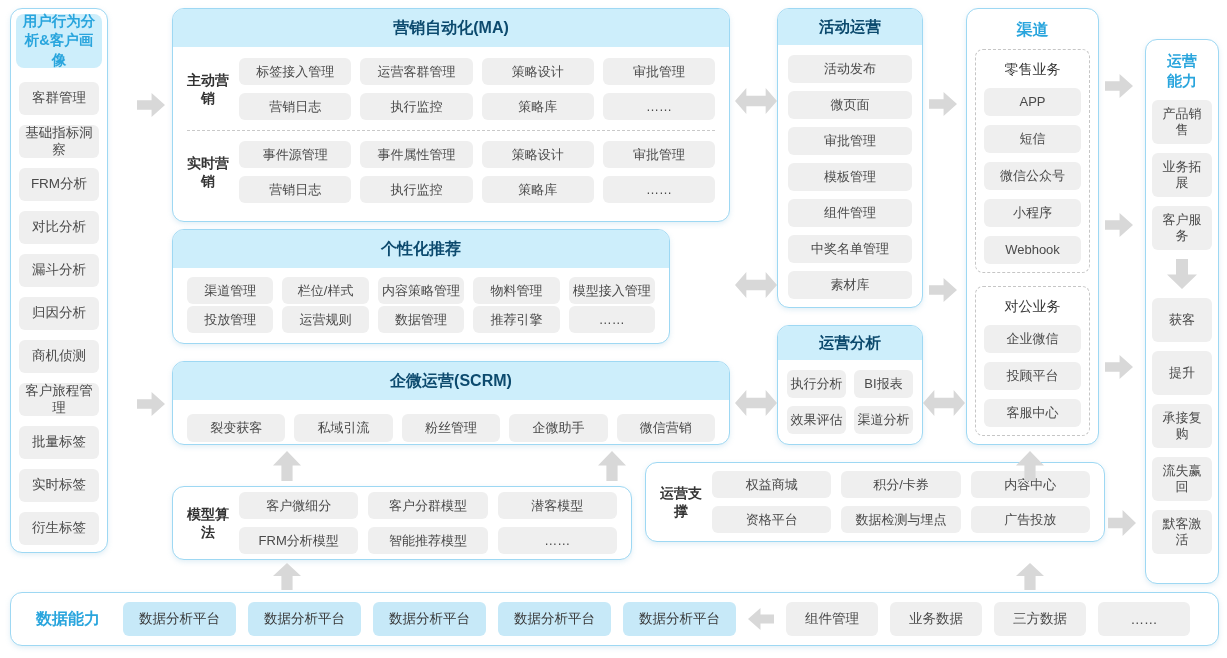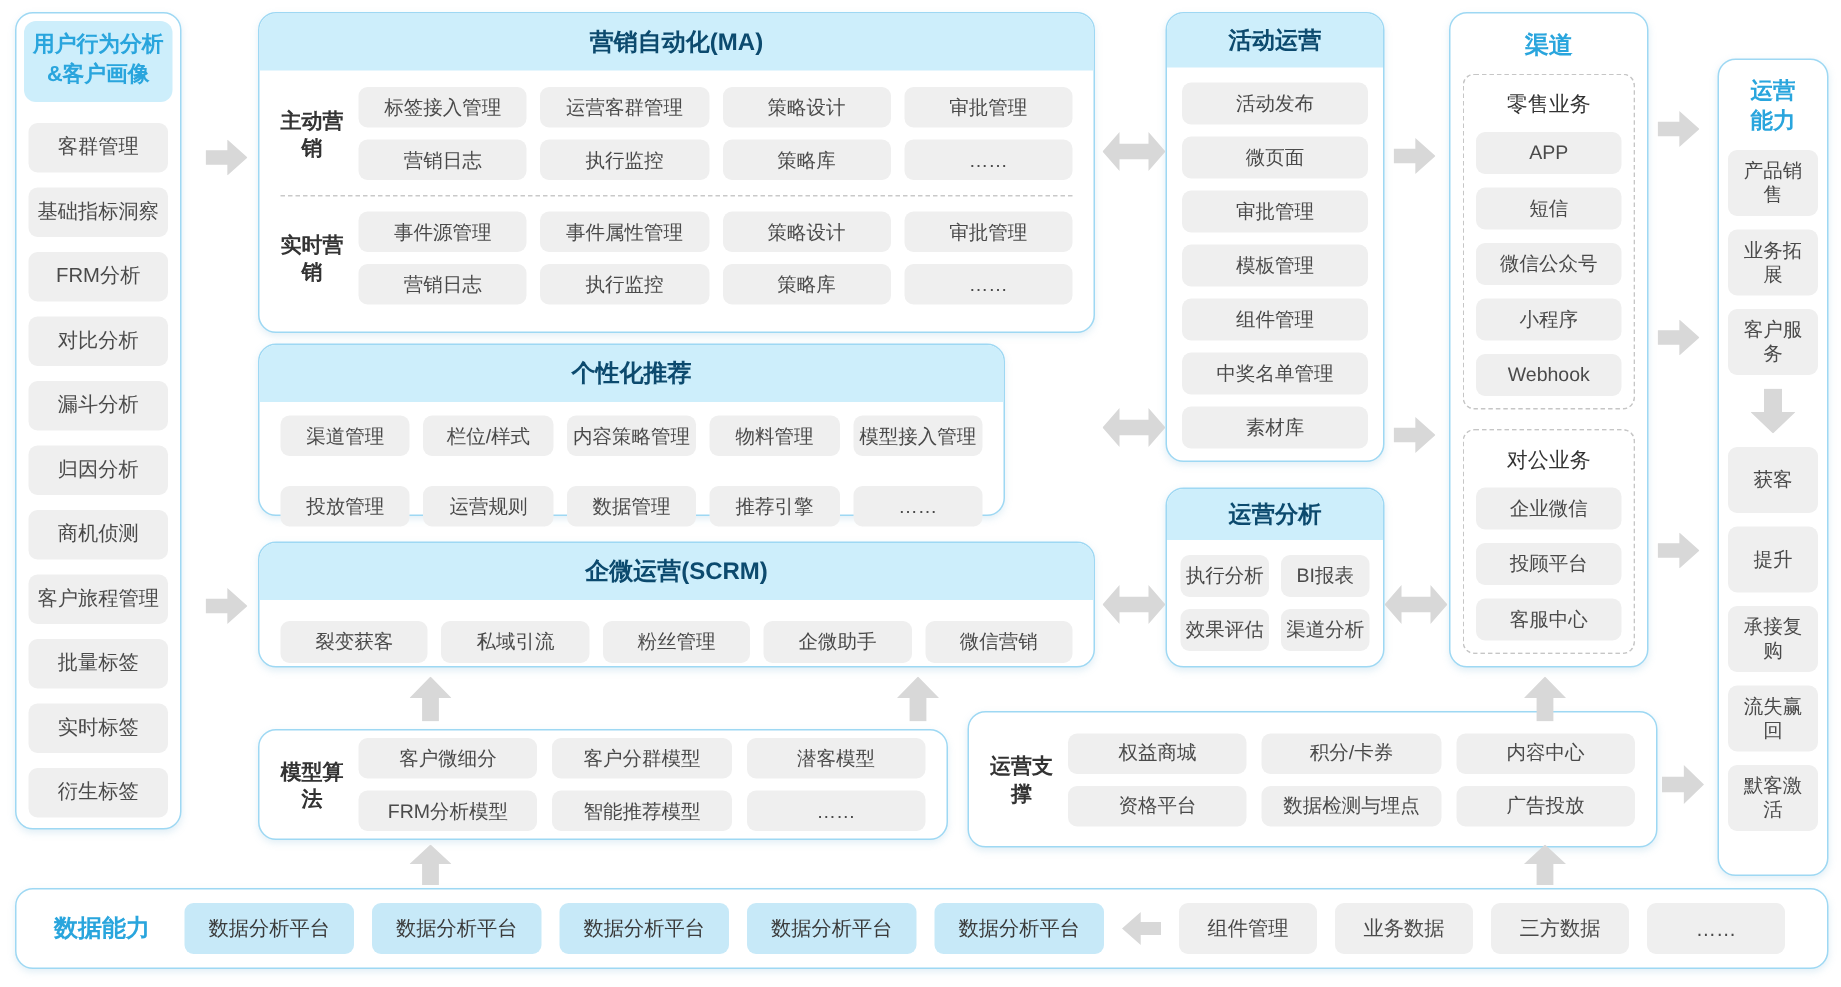--- a/index.html
+++ b/index.html
@@ -18,42 +18,42 @@
     background:#efefef; border-radius:6px; color:#4a4a4a; font-size:13px;
     display:flex; align-items:center; justify-content:center; text-align:center;
     line-height:1.2; height:27px; padding:0 3px;
   }
   .bar-hdr {
     height:38px; background:#cdeefb; border-radius:11px 11px 0 0;
     color:#0c4a6e; font-weight:700; font-size:16px;
     display:flex; align-items:center; justify-content:center;
   }
   
-  .panel-left { left:10px; top:8px; width:111px; height:545px; }
+  .panel-left { left:10px; top:8px; width:98px; height:545px; }
   .left-hdr {
     margin:5px; height:54px; border-radius:8px; background:#cdeefb; color:#29a5dd;
     font-weight:700; font-size:14.5px; text-align:center; line-height:1.35;
     display:flex; align-items:center; justify-content:center; padding:0 6px;
   }
   .left-items { display:flex; flex-direction:column; gap:10px; padding:9px 8px; }
   .left-items .gbox { height:33px; flex:none; font-size:13.5px; }
   
   .panel-ma   { left:172px; top:8px;   width:558px; height:214px; }
   .panel-reco { left:172px; top:229px; width:498px; height:115px; }
   .panel-scrm { left:172px; top:361px; width:558px; height:84px;  }
   .ma-body { padding:11px 14px 0; }
   .hgroup { display:flex; align-items:center; gap:10px; }
   .grp-label {
     width:42px; flex:none; font-weight:700; color:#333; font-size:14px;
     text-align:center; line-height:1.3;
   }
   .grid2 { display:grid; grid-template-columns:repeat(2,1fr); gap:8px; flex:1; }
   .grid3 { display:grid; grid-template-columns:repeat(3,1fr); gap:8px 10px; flex:1; }
   .grid4 { display:grid; grid-template-columns:repeat(4,1fr); gap:8px 9px; flex:1; }
-  .grid5 { display:grid; grid-template-columns:repeat(5,1fr); gap:20px 9px; flex:1; }
+  .grid5 { display:grid; grid-template-columns:repeat(5,1fr); gap:2px 9px; flex:1; }
   .dash-div { border-top:1px dashed #c9c9c9; margin:10px 0; }
   .reco-body { padding:9px 14px; }
   .scrm-body { padding:14px 14px; }
   .scrm-body .gbox { height:28px; }
   
   .panel-campaign { left:777px; top:8px;   width:146px; height:300px; }
   .panel-analysis { left:777px; top:325px; width:146px; height:120px; }
   .panel-campaign .bar-hdr { height:36px; font-size:15.5px; }
   .panel-analysis .bar-hdr { height:34px; font-size:15.5px; }
   .campaign-items { display:flex; flex-direction:column; gap:8px; padding:10px; }
@@ -67,21 +67,21 @@
   .ch-group-title { font-weight:400; color:#333; font-size:14px; text-align:center; margin:3px 0 9px; }
   .ch-items { display:flex; flex-direction:column; gap:9px; }
   .ch-items .gbox { height:28px; flex:none; }
   
   .panel-capability { left:1145px; top:8px; width:74px; height:545px;margin-top:31px; }
   .cap-col { display:flex; flex-direction:column; gap:9px; padding:8px 6px; }
   .cap-title { color:#29a5dd; font-weight:700; font-size:15px; text-align:center; line-height:1.3; margin:3px 0 1px; padding:0 12px; }
   .cap-col .gbox { height:44px; flex:none; padding:0 10px; }
   
   .panel-model   { left:172px; top:486px; width:460px; height:74px; }
-  .panel-support { left:645px; top:474px; width:460px; height:91px; }
+  .panel-support { left:645px; top:462px; width:460px; height:80px; }
   .algo-body { display:flex; align-items:center; gap:10px; padding:0 14px; height:100%; }
   
   .panel-data { left:10px; top:592px; width:1209px; height:54px; }
   .data-body { display:flex; align-items:center; height:100%; padding:0 14px; gap:12px; }
   .data-title { color:#29a5dd; font-weight:700; font-size:16px; width:86px; flex:none; text-align:center; }
   .pbox {
     width:113px; height:34px; flex:none; background:#c7e9f8; border-radius:6px;
     color:#3a3a3a; font-size:13.5px; display:flex; align-items:center; justify-content:center;
   }
   .sbox {

